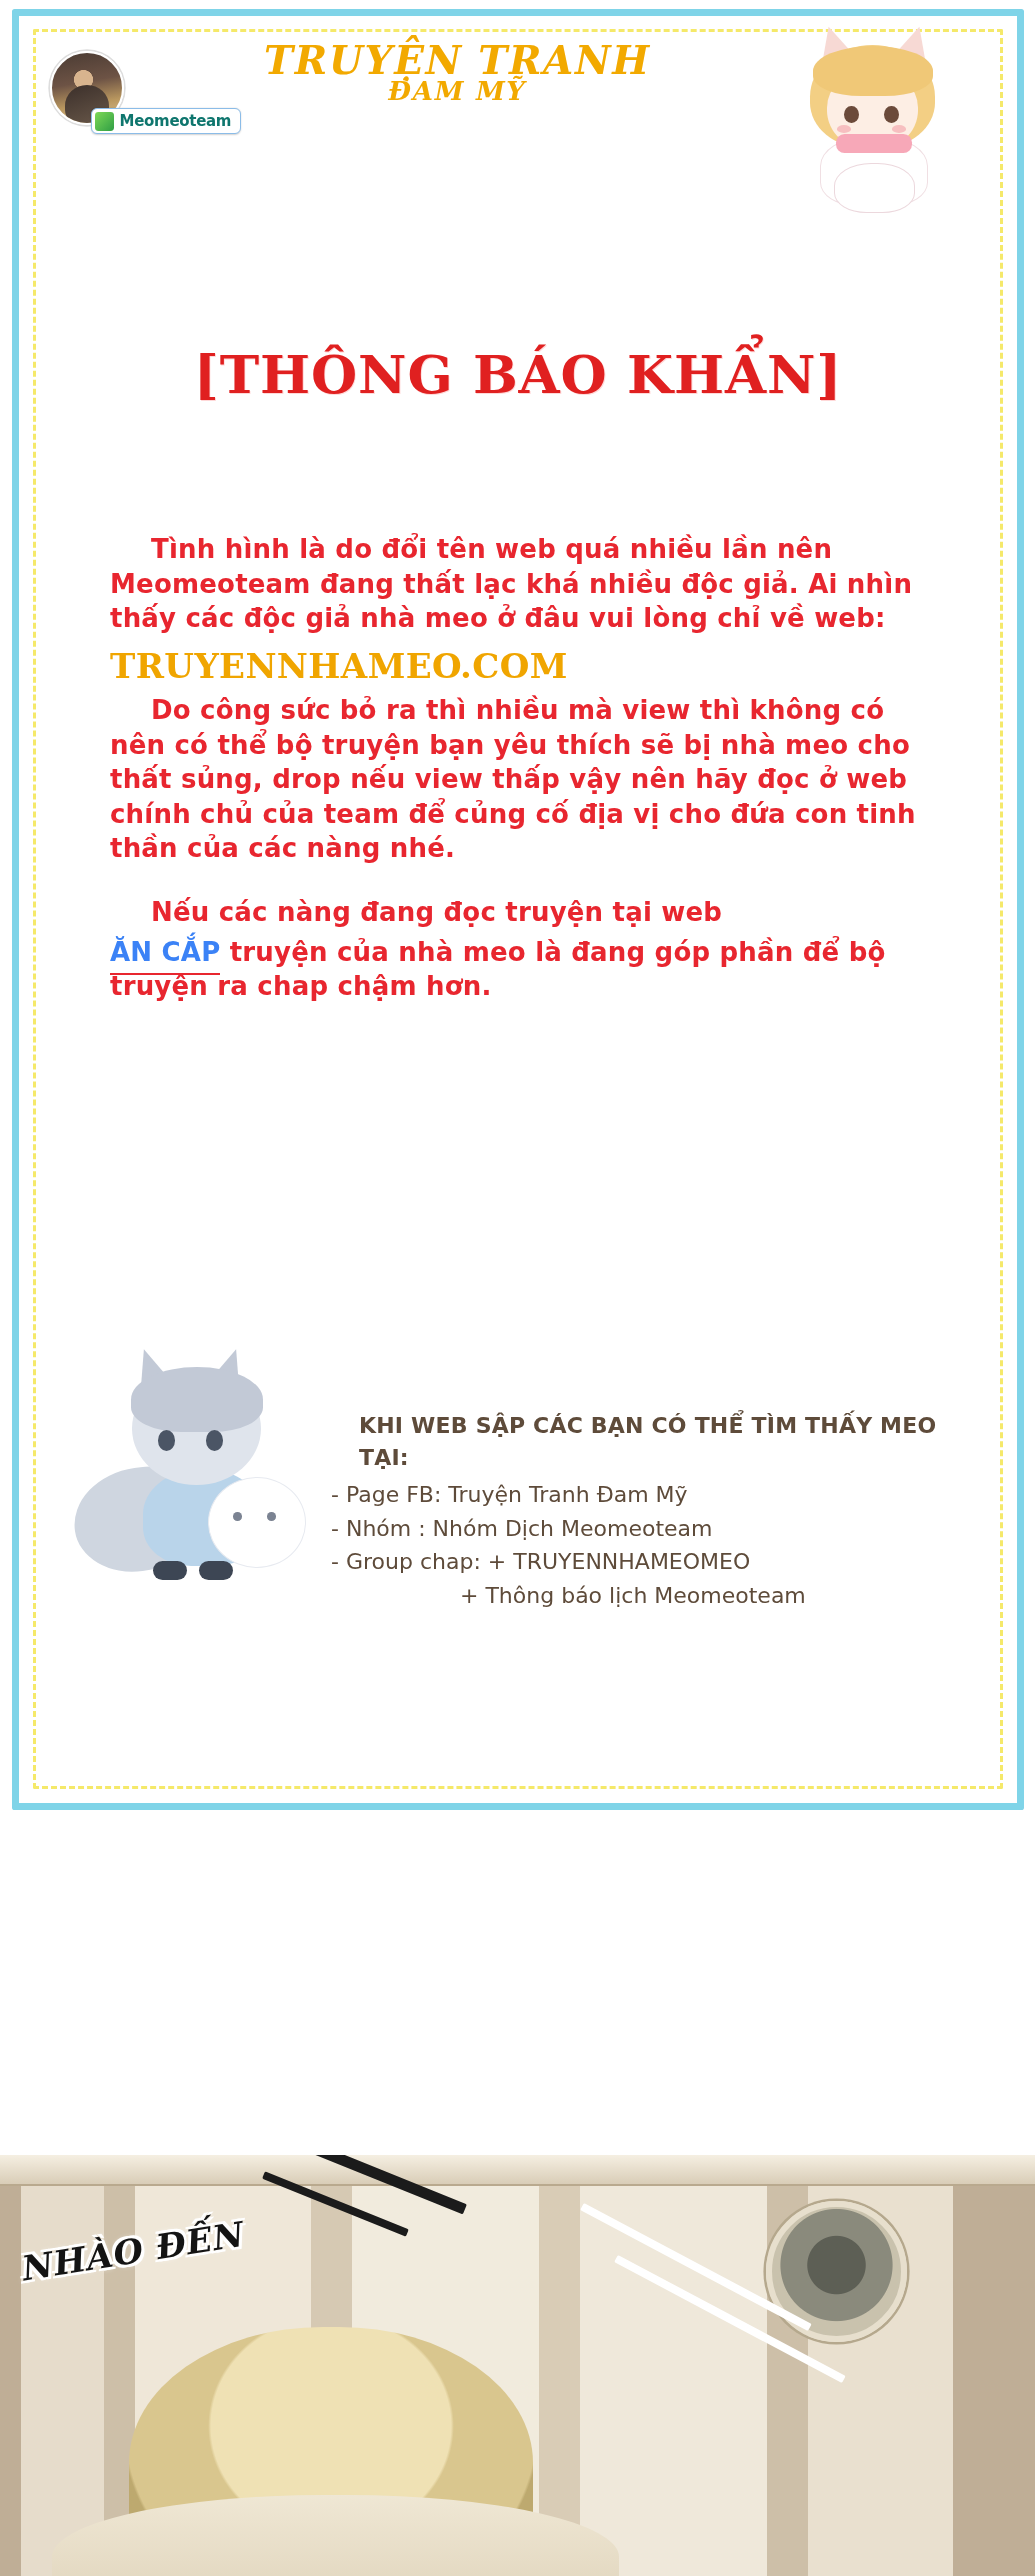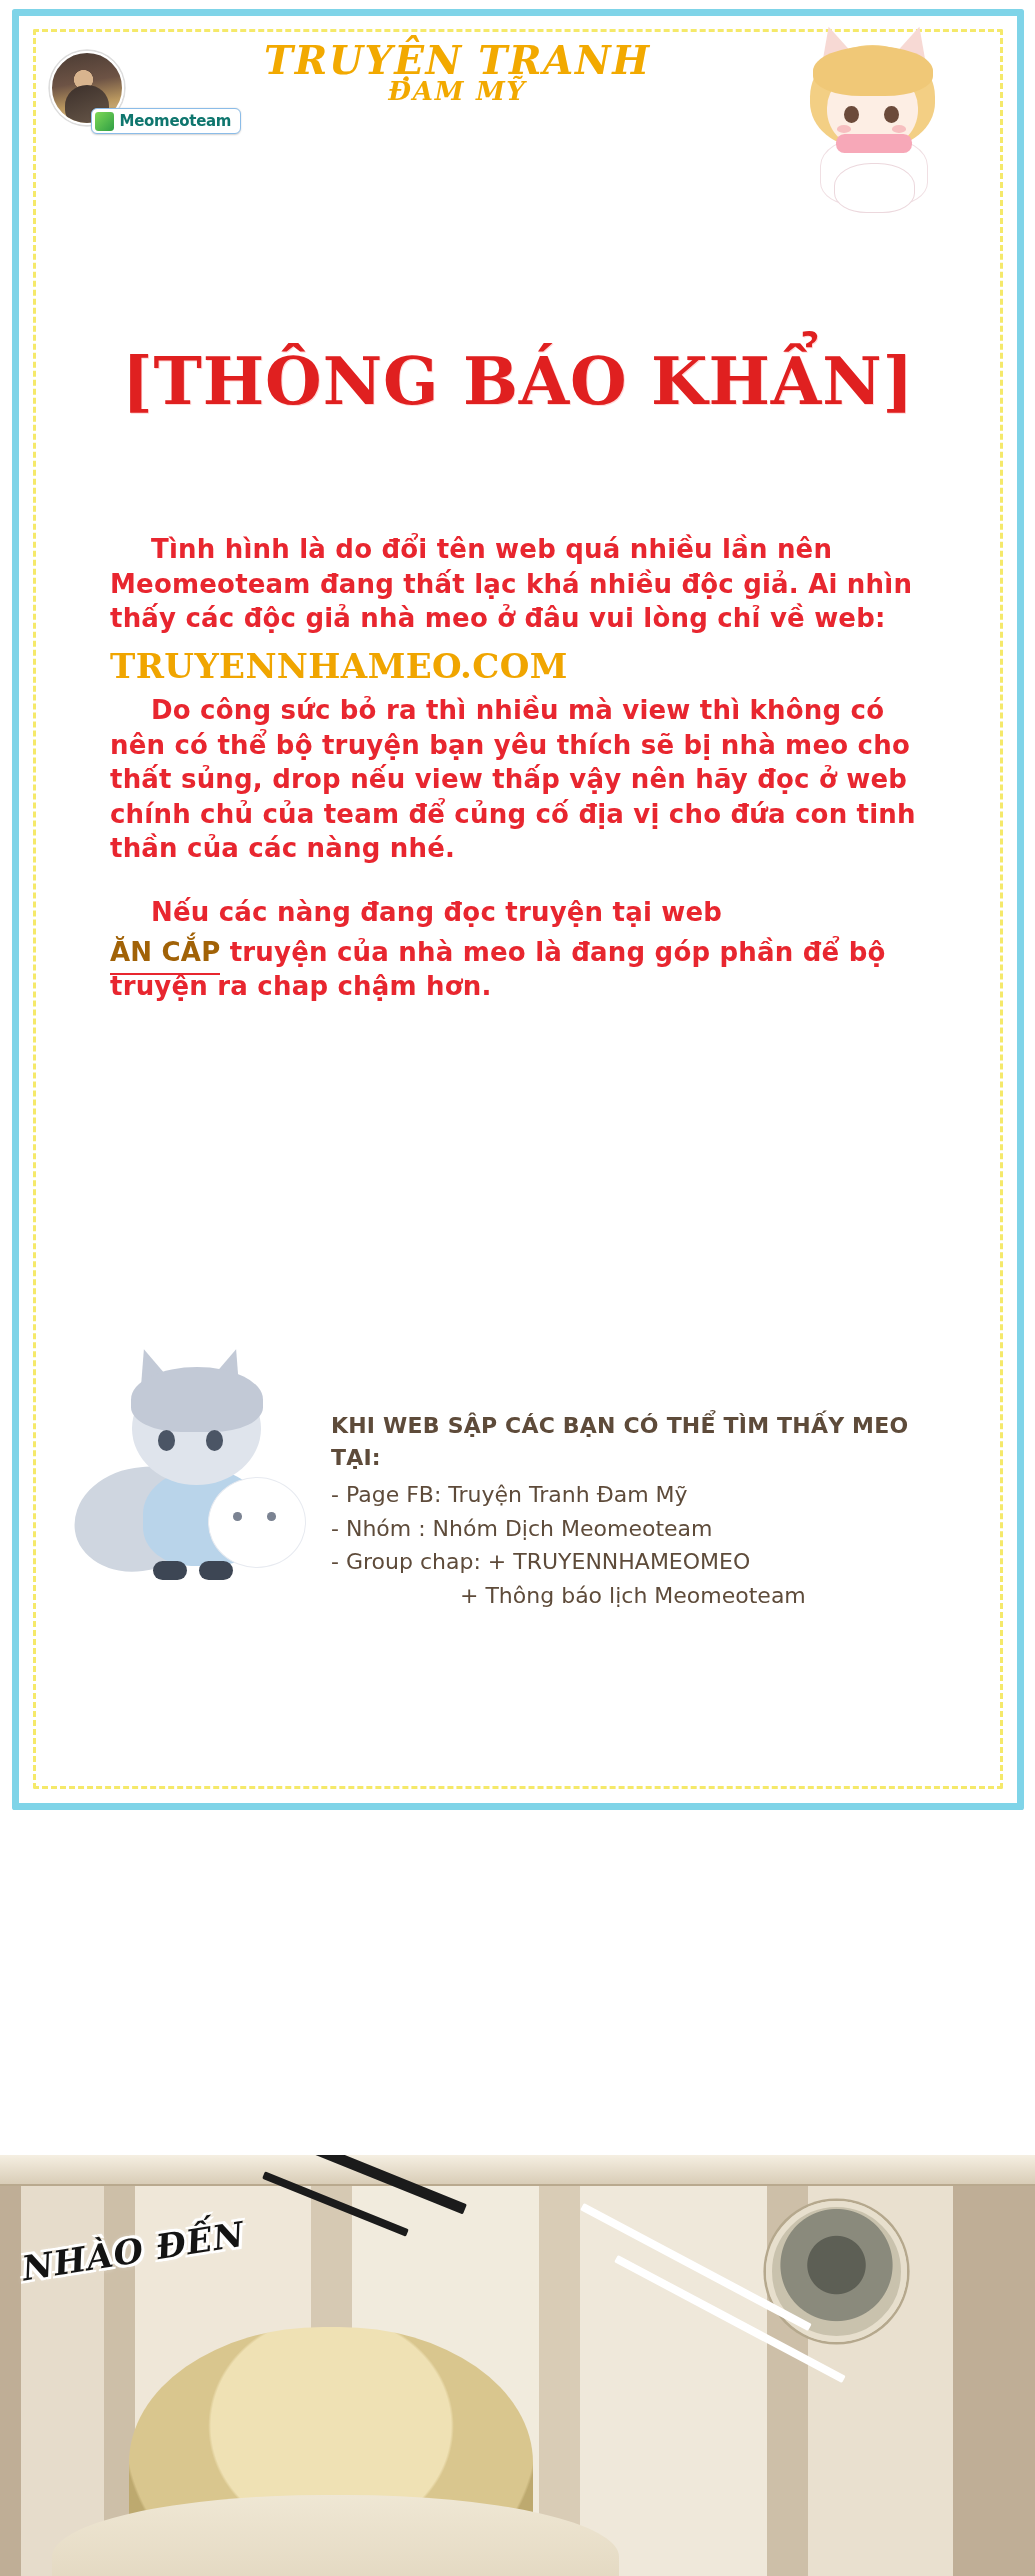--- a/index.html
+++ b/index.html
@@ -211,21 +211,21 @@
   }
 
   
   .headline {
     position: absolute;
     left: 0; right: 0;
     top: 343px;
     text-align: center;
     font-family: "DejaVu Serif", serif;
     font-weight: bold;
-    font-size: 65px;
+    font-size: 53px;
     letter-spacing: 0.9px;
     color: #e02020;
     text-shadow: 0.9px 0.9px 0 #ffd8d8;
   }
 
   
   .body-text {
     position: absolute;
     left: 110px;
     top: 532px;
@@ -243,21 +243,21 @@
     display: block;
     margin: 8.6px 0 3.4px 0;
     font-family: "DejaVu Serif", serif;
     font-weight: bold;
     font-size: 34px;
     color: #f0a500;
     letter-spacing: 0.4px;
   }
   .blk-gap { height: 24px; }
   .steal {
-    color: #a16207;
+    color: #3b82f6;
     border-bottom: 2.6px solid #e8262f;
     padding-bottom: 6px;
   }
 
   
   .chibi-wolf {
     position: absolute;
     left: 79px;
     top: 1348px;
     width: 249px;
@@ -345,20 +345,21 @@
     top: 1410px;
     width: 635px;
     font-family: "DejaVu Sans", sans-serif;
     color: #5e4b3a;
     font-size: 22px;
     line-height: 1.45;
   }
   .contact .lead {
     font-weight: bold;
     letter-spacing: 0.2px;
+    margin-left: 28px;
   }
   .contact ul {
     list-style: none;
     margin: 5.2px 0 0 0;
     padding: 0;
   }
   .contact li { margin: 1.7px 0; white-space: nowrap; }
   .contact li.pad { padding-left: 129px; }
 
   

